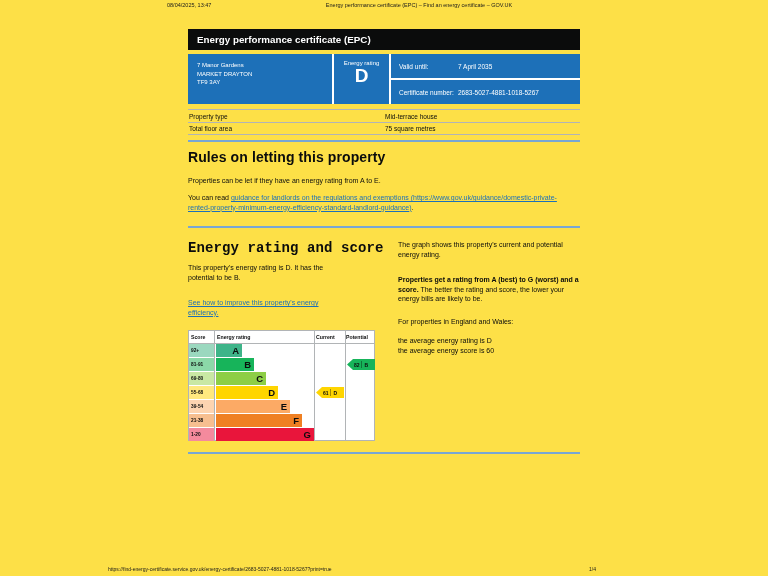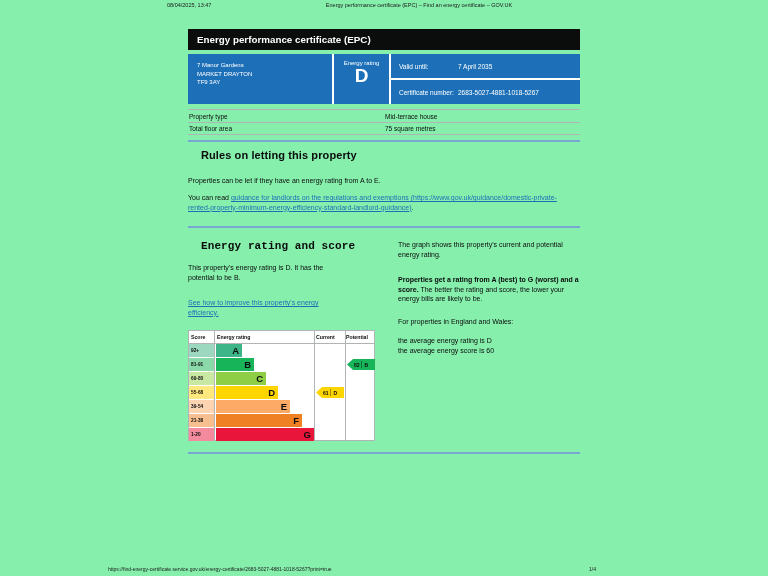--- a/index.html
+++ b/index.html
@@ -1,17 +1,17 @@
 <!DOCTYPE html>
 <html><head>
 <meta charset="utf-8">
 <style>
   * { margin:0; padding:0; box-sizing:border-box; }
   html,body { width:768px; height:576px; background:#ffffff; font-family:"Liberation Sans", sans-serif; color:#0b0c0c; }
-  .page { position:relative; width:768px; height:576px; background:#86efac; overflow:hidden; }
+  .page { position:relative; width:768px; height:576px; background:#fde047; overflow:hidden; }
 
   
   .print-date { position:absolute; left:167px; top:2px; font-size:5.5px; color:#1a1a1a; }
   .print-title { position:absolute; left:419px; top:2px; transform:translateX(-50%); font-size:5.5px; color:#1a1a1a; white-space:nowrap; }
   .print-url { position:absolute; left:108px; top:566px; font-size:5px; color:#1a1a1a; }
   .print-page-num { position:absolute; left:589px; top:566px; font-size:5px; color:#1a1a1a; }
 
   .content { position:absolute; left:188px; top:29px; width:392px; }
 
   .banner { position:absolute; left:0; top:0; width:392px; height:21px; background:#0b0c0c; color:#fff;
@@ -29,21 +29,21 @@
 
   .prop-table { position:absolute; left:0; top:80px; width:392px; }
   .prop-table .trow { display:flex; align-items:center; height:13px; border-top:1px solid #b1b4b6; font-size:6.5px; }
   .prop-table .trow:last-child { border-bottom:1px solid #b1b4b6; }
   .prop-table .tlabel { width:197px; padding-left:1px; }
   .prop-table .tvalue { flex:1; }
 
   .divider { position:absolute; left:0; width:392px; height:2px; background:#79a7d3; }
   .divider.d1 { top:111px; } .divider.d2 { top:197px; } .divider.d3 { top:423px; }
 
-  h2.sect { position:absolute; font-size:11px; font-weight:bold; letter-spacing:0.1px;margin-left:13px; }
+  h2.sect { position:absolute; font-size:14px; font-weight:bold; letter-spacing:0.1px; }
   .rules-h { left:0; top:120px; }
   .rating-h { left:0; top:211px;font-family:Liberation Mono, monospace; }
 
   .body-text { font-size:7px; line-height:9.5px; }
   .rules-p1 { position:absolute; left:0; top:147px; width:392px; }
   .rules-p2 { position:absolute; left:0; top:164px; width:384px; }
   a.gov-link { color:#1d70b8; text-decoration:underline; cursor:pointer; }
 
   .rating-left-p { position:absolute; left:0; top:234px; width:162px; }
   .rating-left-link { position:absolute; left:0; top:269px; width:155px; display:inline-block; }

